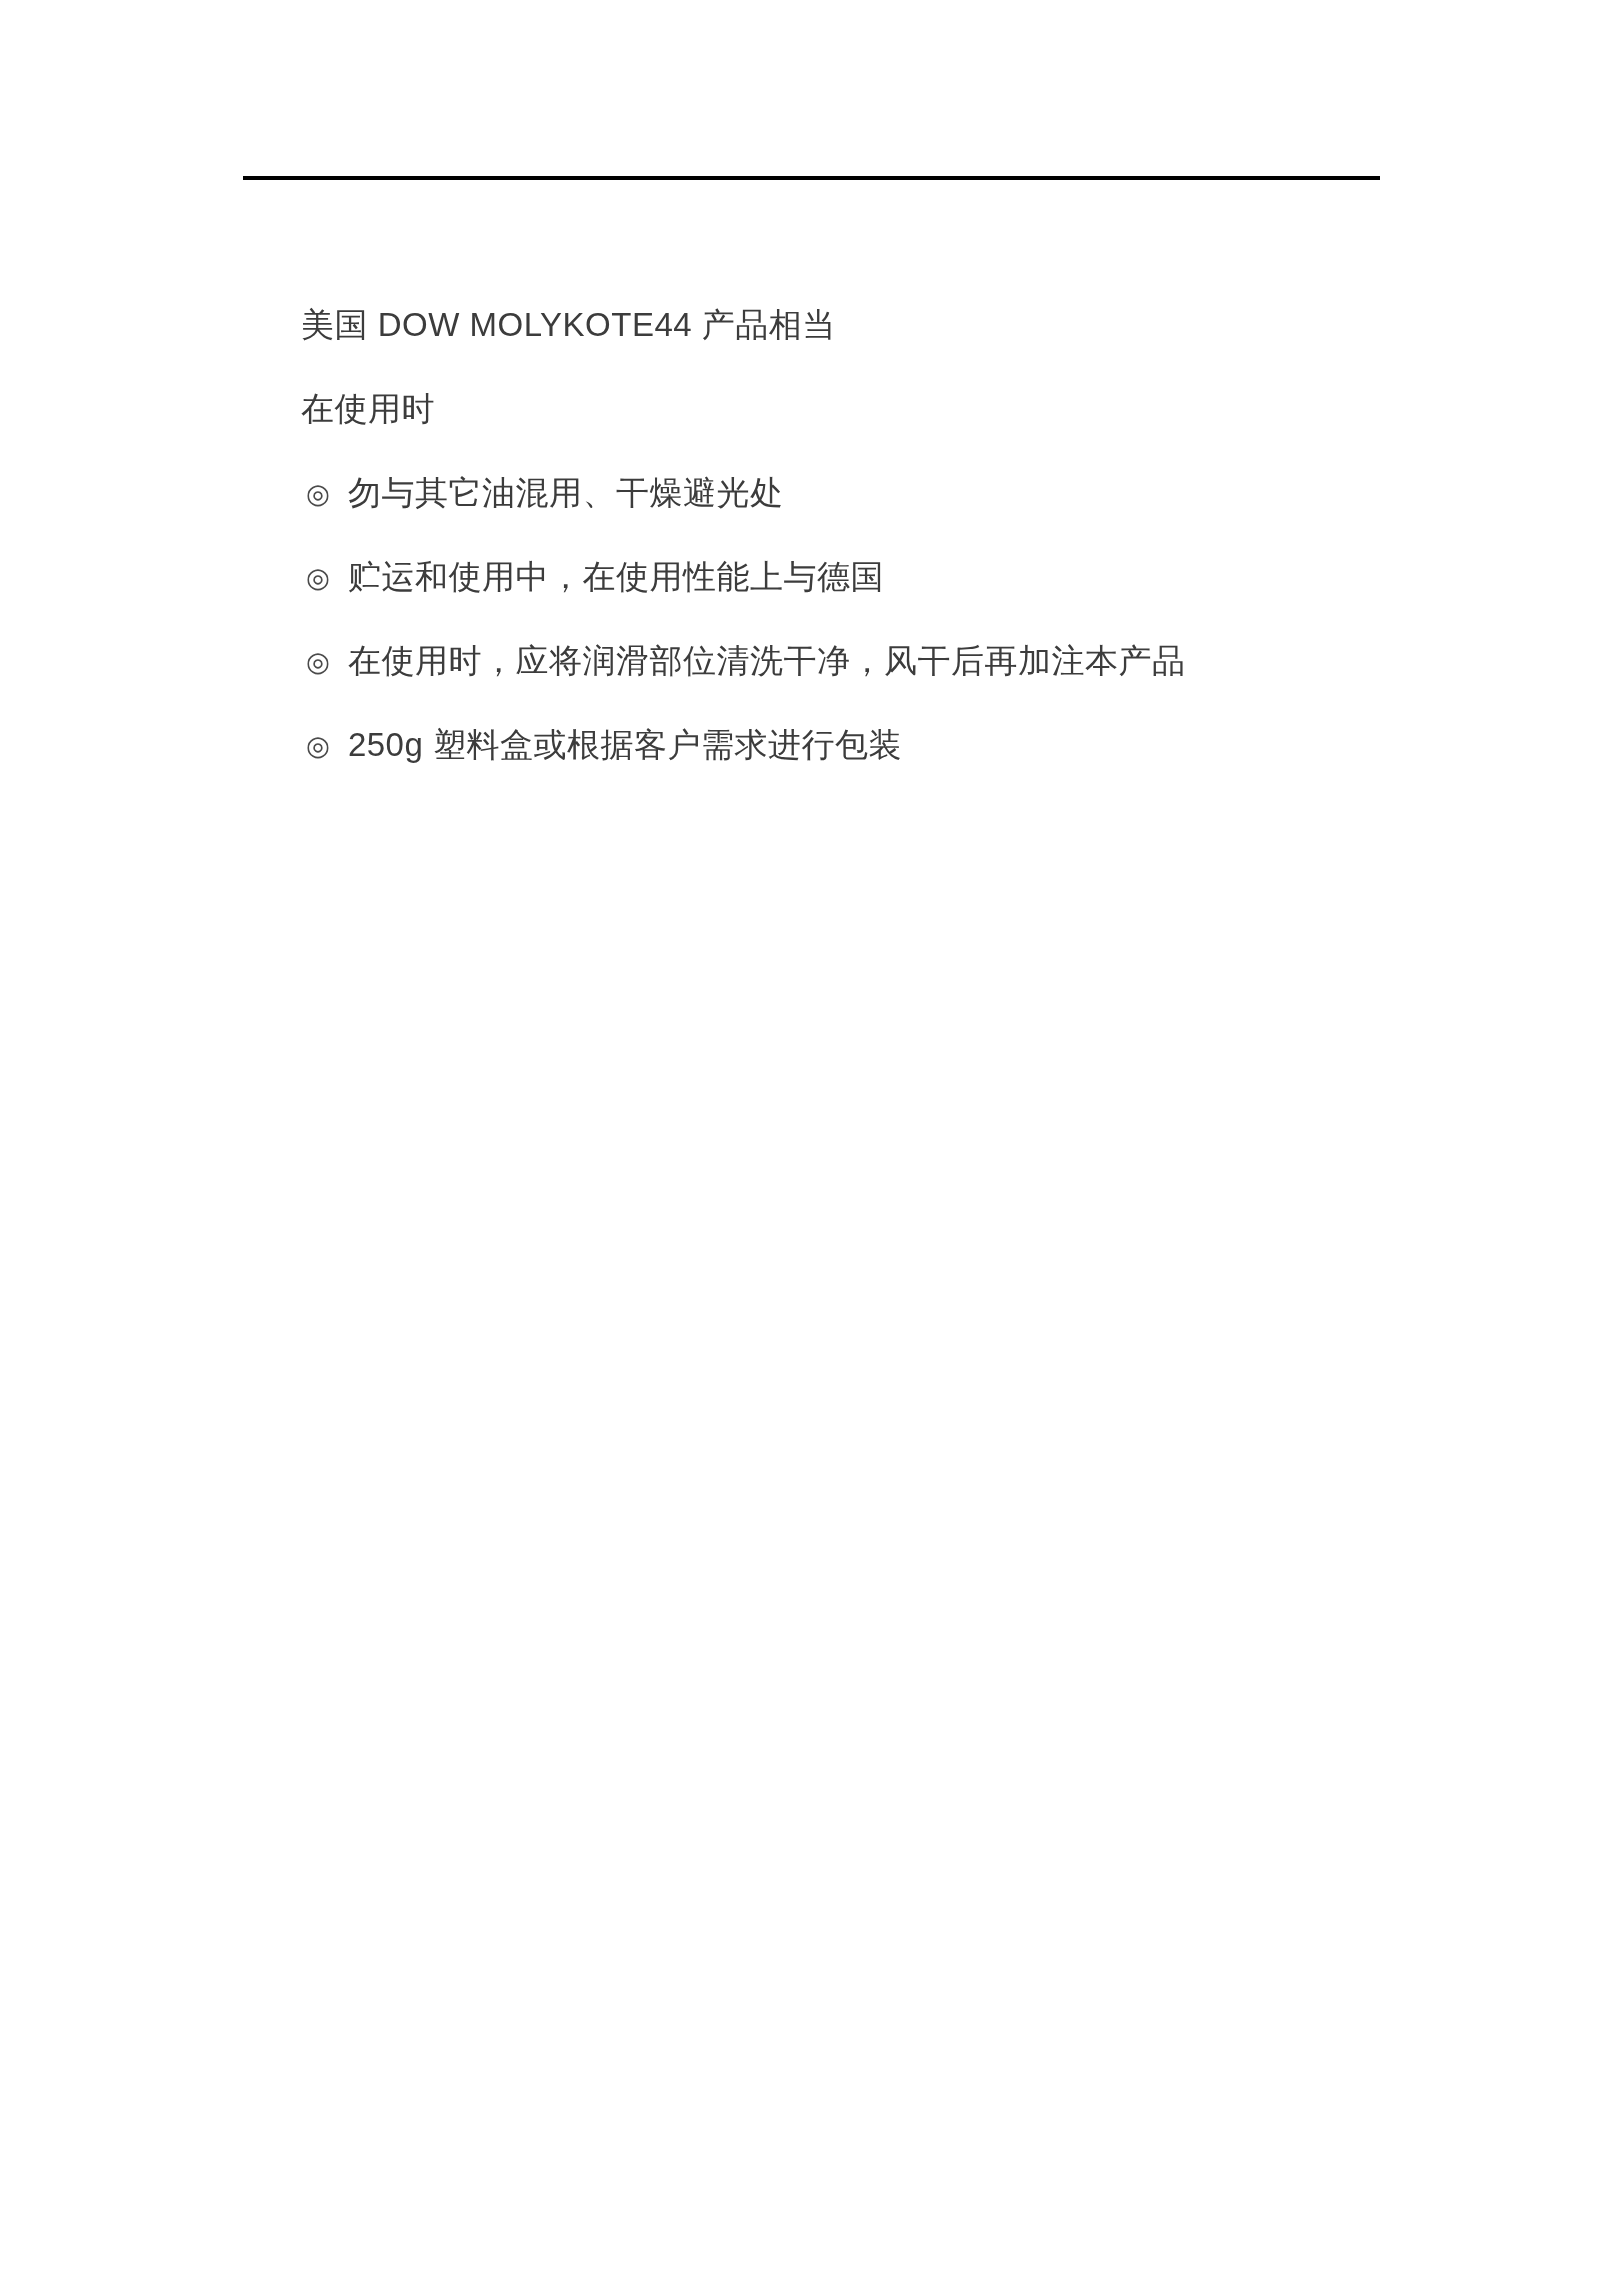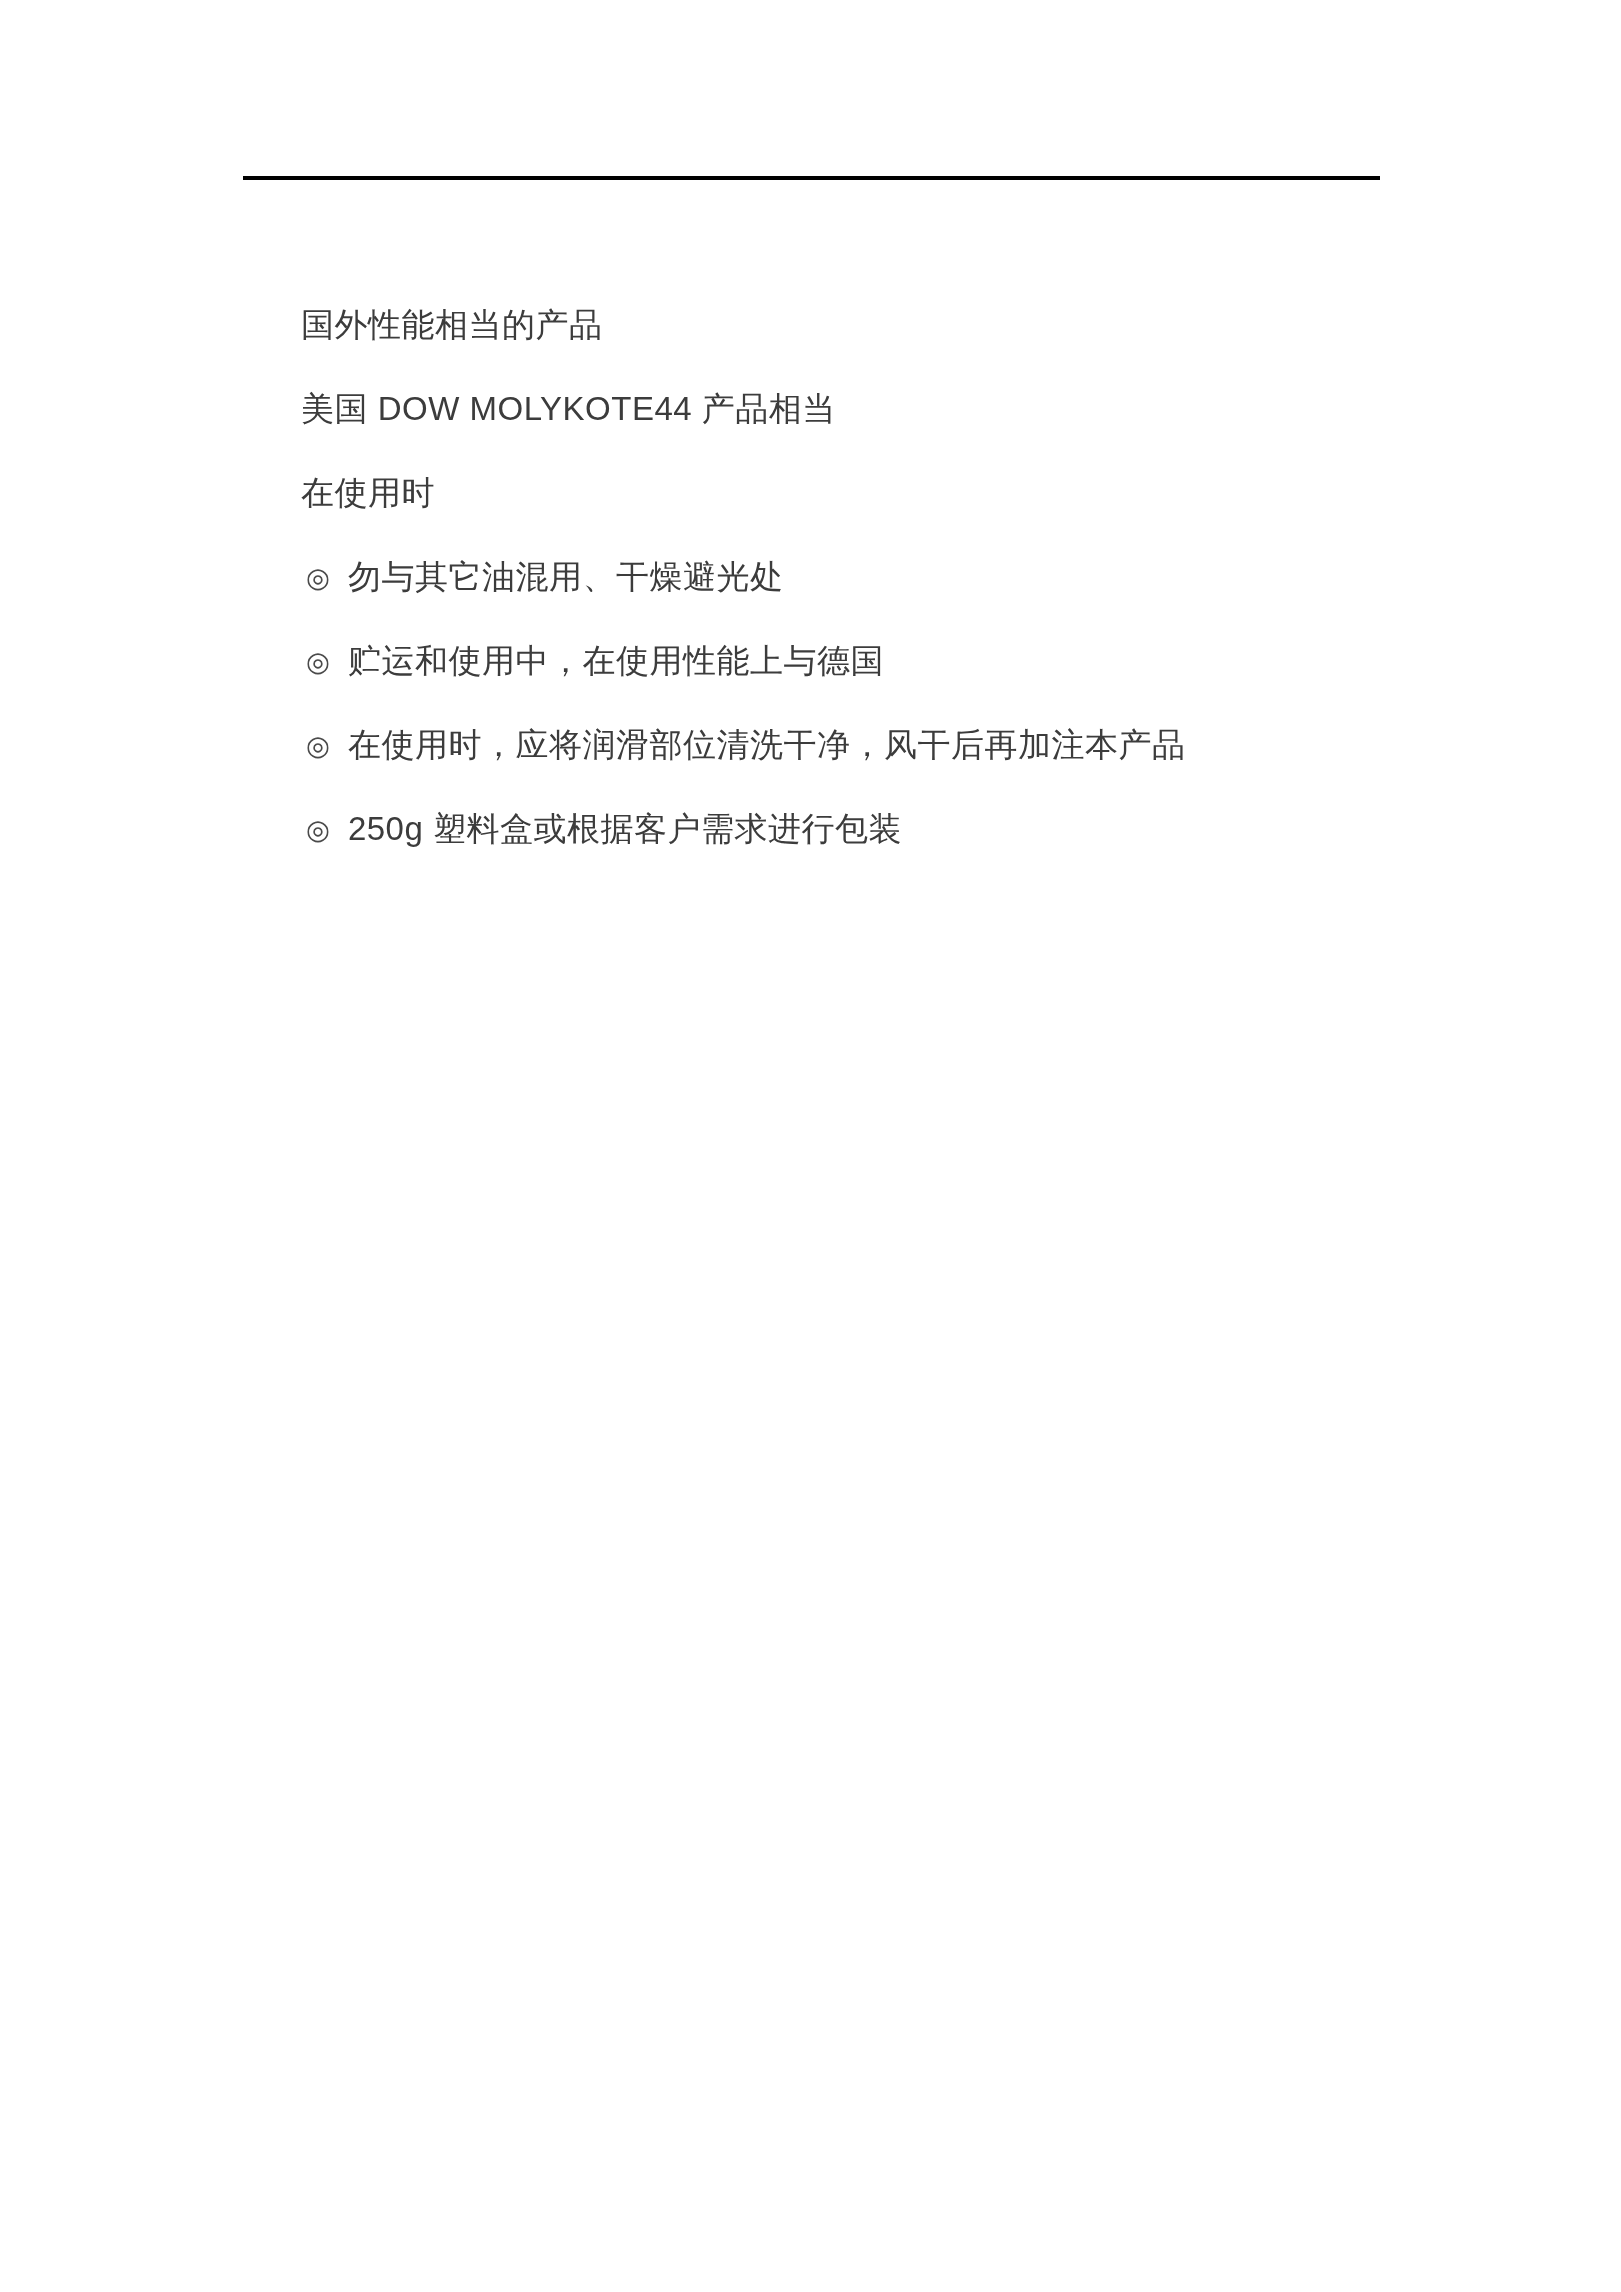--- a/index.html
+++ b/index.html
@@ -53,23 +53,20 @@
 </style>
 </head>
 <body>
 
 <div class="page">
 
   <div class="header-rule"></div>
 
   <div class="content">
 
-    <div class="line heading">
-      <span class="line-text">国外性能相当的产品</span>
-    </div>
 
 
     <div class="line plain">
       <span class="line-text">美国 DOW MOLYKOTE44 产品相当</span>
     </div>
 
     <div class="line heading">
       <span class="line-text">在使用时</span>
     </div>
 

